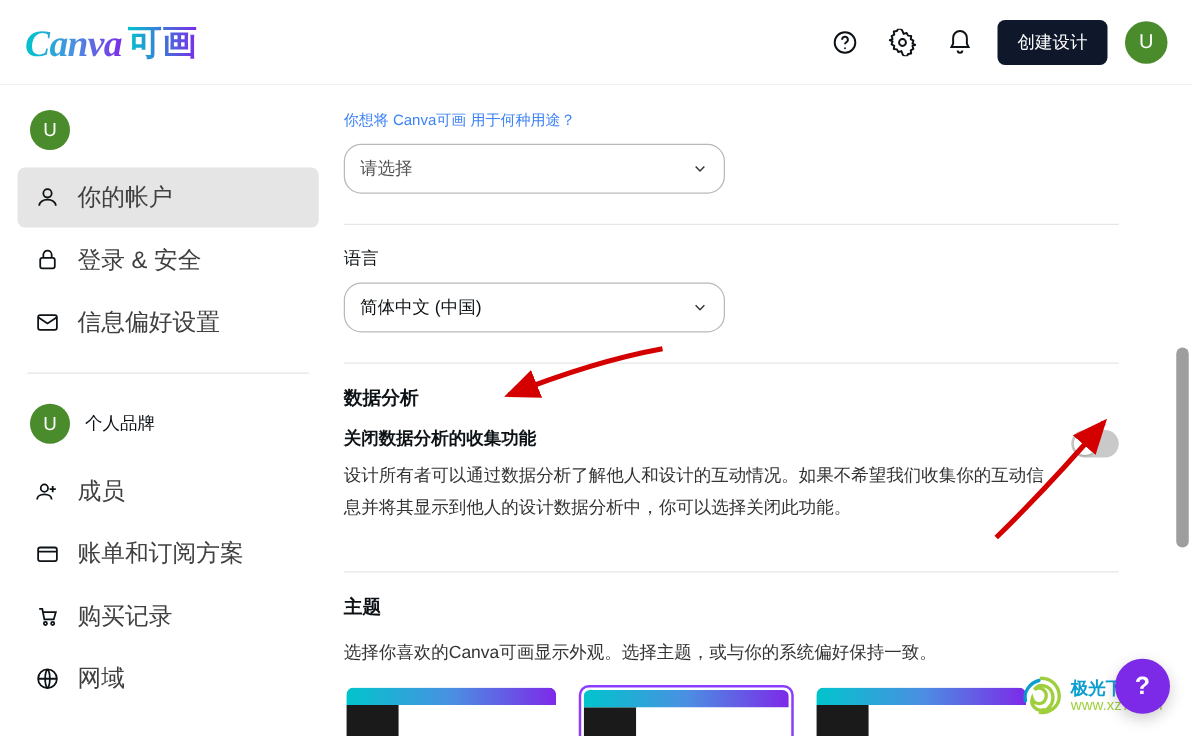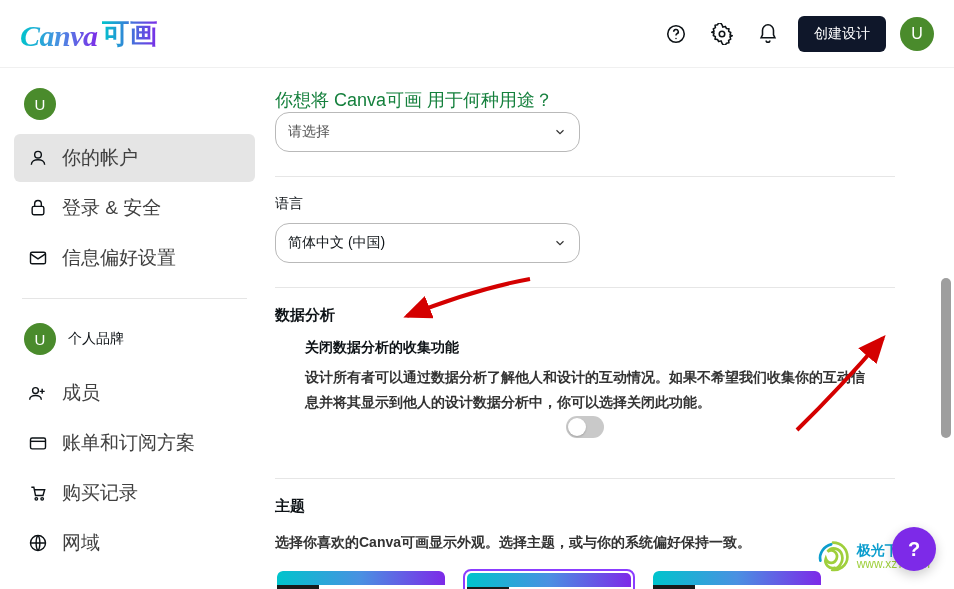--- a/index.html
+++ b/index.html
@@ -23,28 +23,28 @@
 .side-name { height: 14px; width: 120px; background: #fff; border-radius: 3px; }
 
 .nav-item { display: flex; align-items: center; gap: 14px; padding: 11px 14px; border-radius: 6px; font-size: 19px; color: #404040; cursor: pointer; margin-bottom: 2px; }
 .nav-item.active { background: #e5e5e5; font-weight: 500; }
 .nav-icon { width: 20px; height: 20px; display: flex; align-items: center; justify-content: center; flex-shrink: 0; }
 .side-divider { height: 1px; background: #e5e5e5; margin: 16px 8px 18px; }
 .brand-row { display: flex; align-items: center; gap: 12px; padding: 6px 10px 14px; }
 
 
 .main { flex: 1; padding: 0 30px 0 20px; overflow: hidden; position: relative; }
-.faded-q { color: #15803d; font-size: 18px; padding-top: 20px; }
+.faded-q { color: #3b82f6; font-size: 12px; padding-top: 20px; margin-bottom: 10px; }
 .select-box { width: 305px; height: 40px; border: 1px solid #b9b9b9; border-radius: 14px; display: flex; align-items: center; justify-content: space-between; padding: 0 12px; font-size: 14px; color: #565656; background: #fff; cursor: pointer; }
 .section-divider { height: 1px; background: #e6e6e6; margin: 24px 0 18px; width: 620px; }
 .label { font-size: 14px; font-weight: 500; margin-bottom: 10px; color: #0d1216; }
 .section-title { font-size: 15px; font-weight: 700; margin-bottom: 14px; }
 .sub-title { font-size: 14px; font-weight: 700; margin-bottom: 8px; }
-.desc { font-size: 14px; color: #333; line-height: 1.75; max-width: 560px; font-weight: bold; }
-.toggle-row { display: flex; align-items: center; justify-content: space-between; width: 620px; flex-direction: column; }
+.desc { font-size: 14px; color: #333; line-height: 1.75; max-width: 560px; }
+.toggle-row { display: flex; align-items: flex-start; justify-content: space-between; width: 620px; }
 .toggle { width: 38px; height: 22px; background: #c9c9c9; border-radius: 11px; position: relative; cursor: pointer; margin-top: 2px; flex-shrink: 0; }
 .toggle::after { content: ""; position: absolute; width: 18px; height: 18px; background: #fff; border-radius: 50%; top: 2px; left: 2px; box-shadow: 0 1px 2px rgba(0,0,0,0.2); }
 
 
 .theme-row { display: flex; gap: 16px; margin-top: 14px; }
 .theme-card { width: 172px; height: 52px; border-radius: 8px; overflow: hidden; border: 2px solid transparent; position: relative; cursor: pointer; }
 .theme-card.selected { border: 2px solid #8b3dff; padding: 2px; }
 .theme-inner { width: 100%; height: 100%; border-radius: 5px; overflow: hidden; display: flex; flex-direction: column; }
 .theme-top { height: 14px; background: linear-gradient(90deg, #00c4cc, #4a90e2, #7d2ae8); }
 .theme-body { flex: 1; display: flex; }

